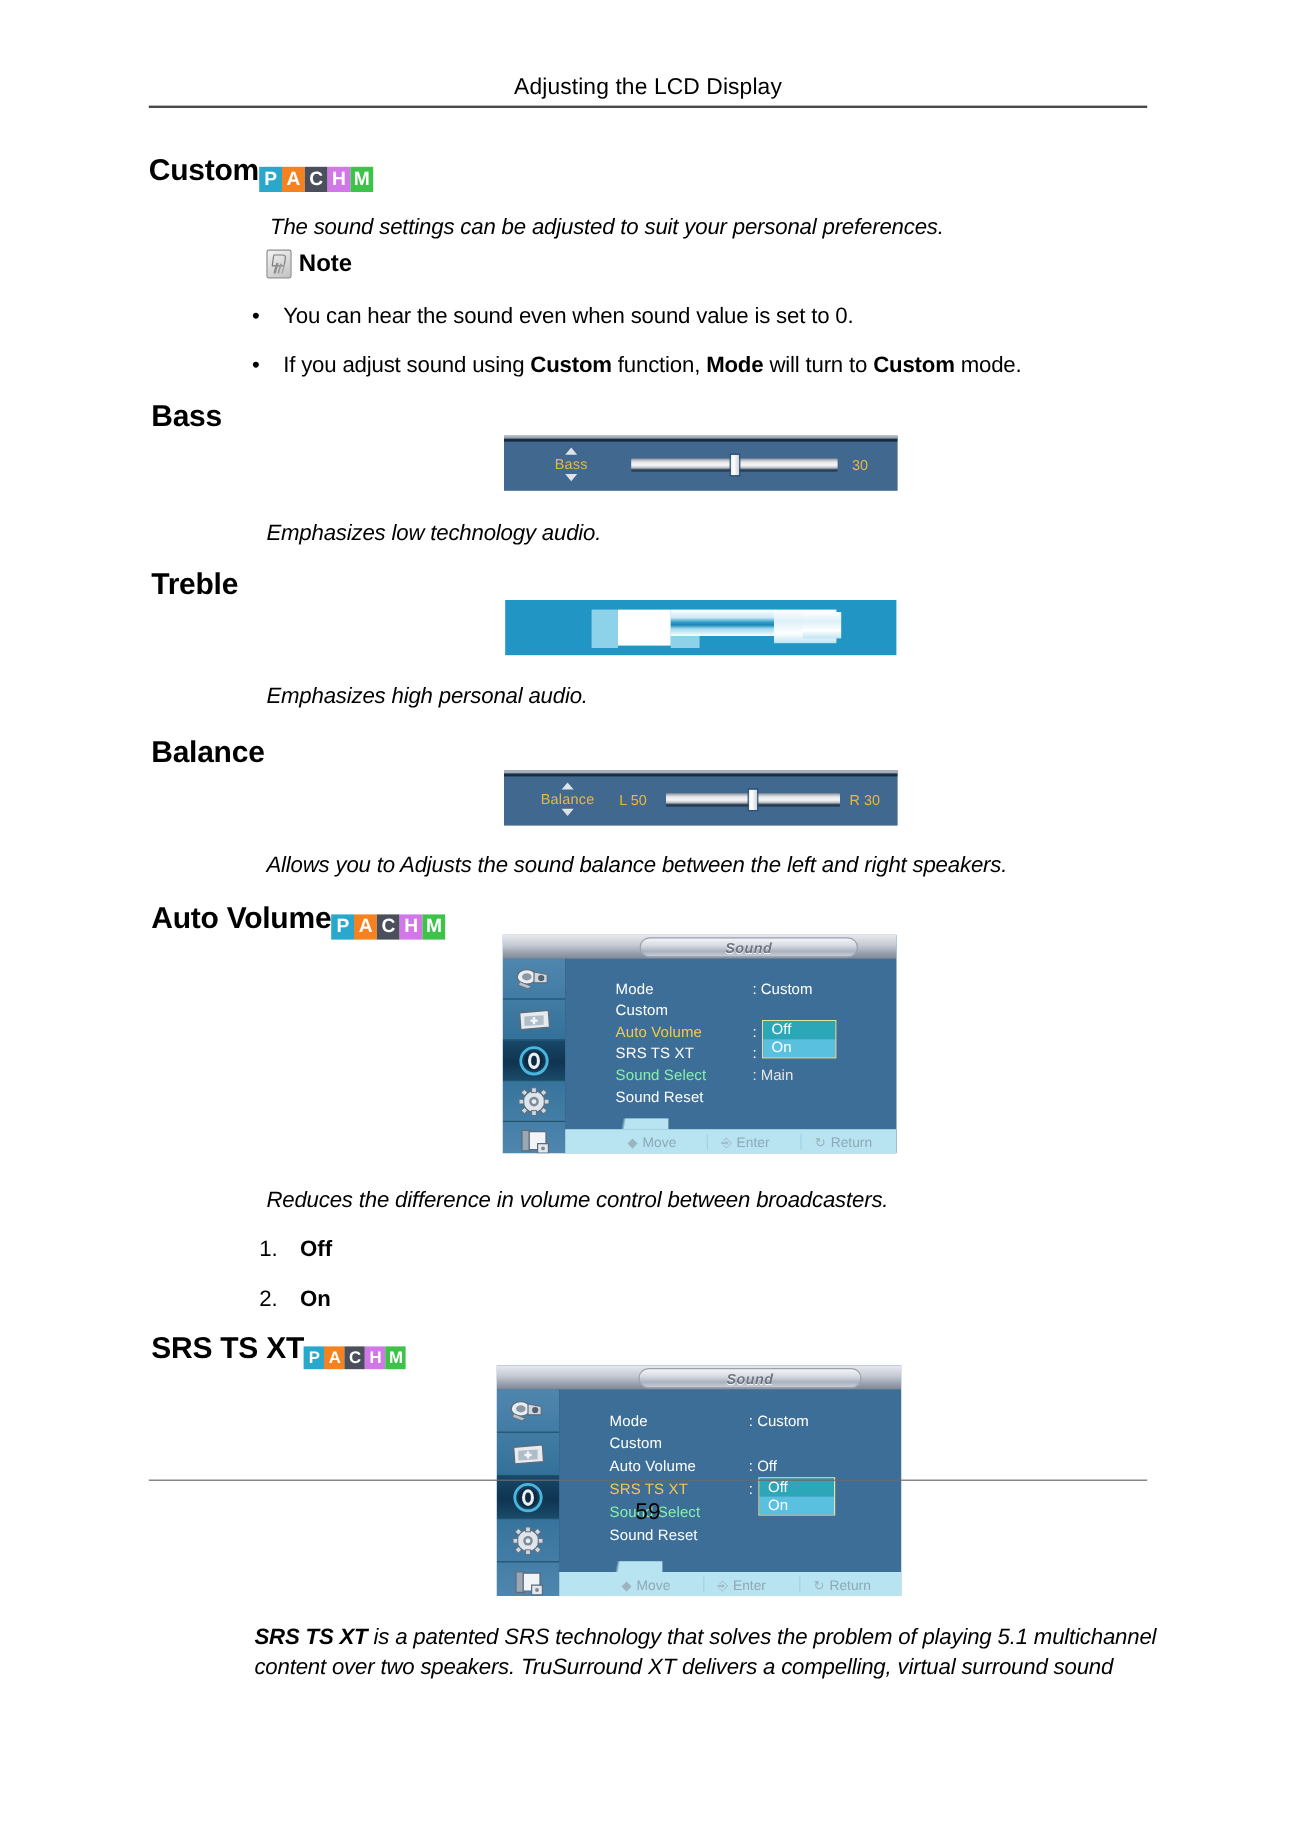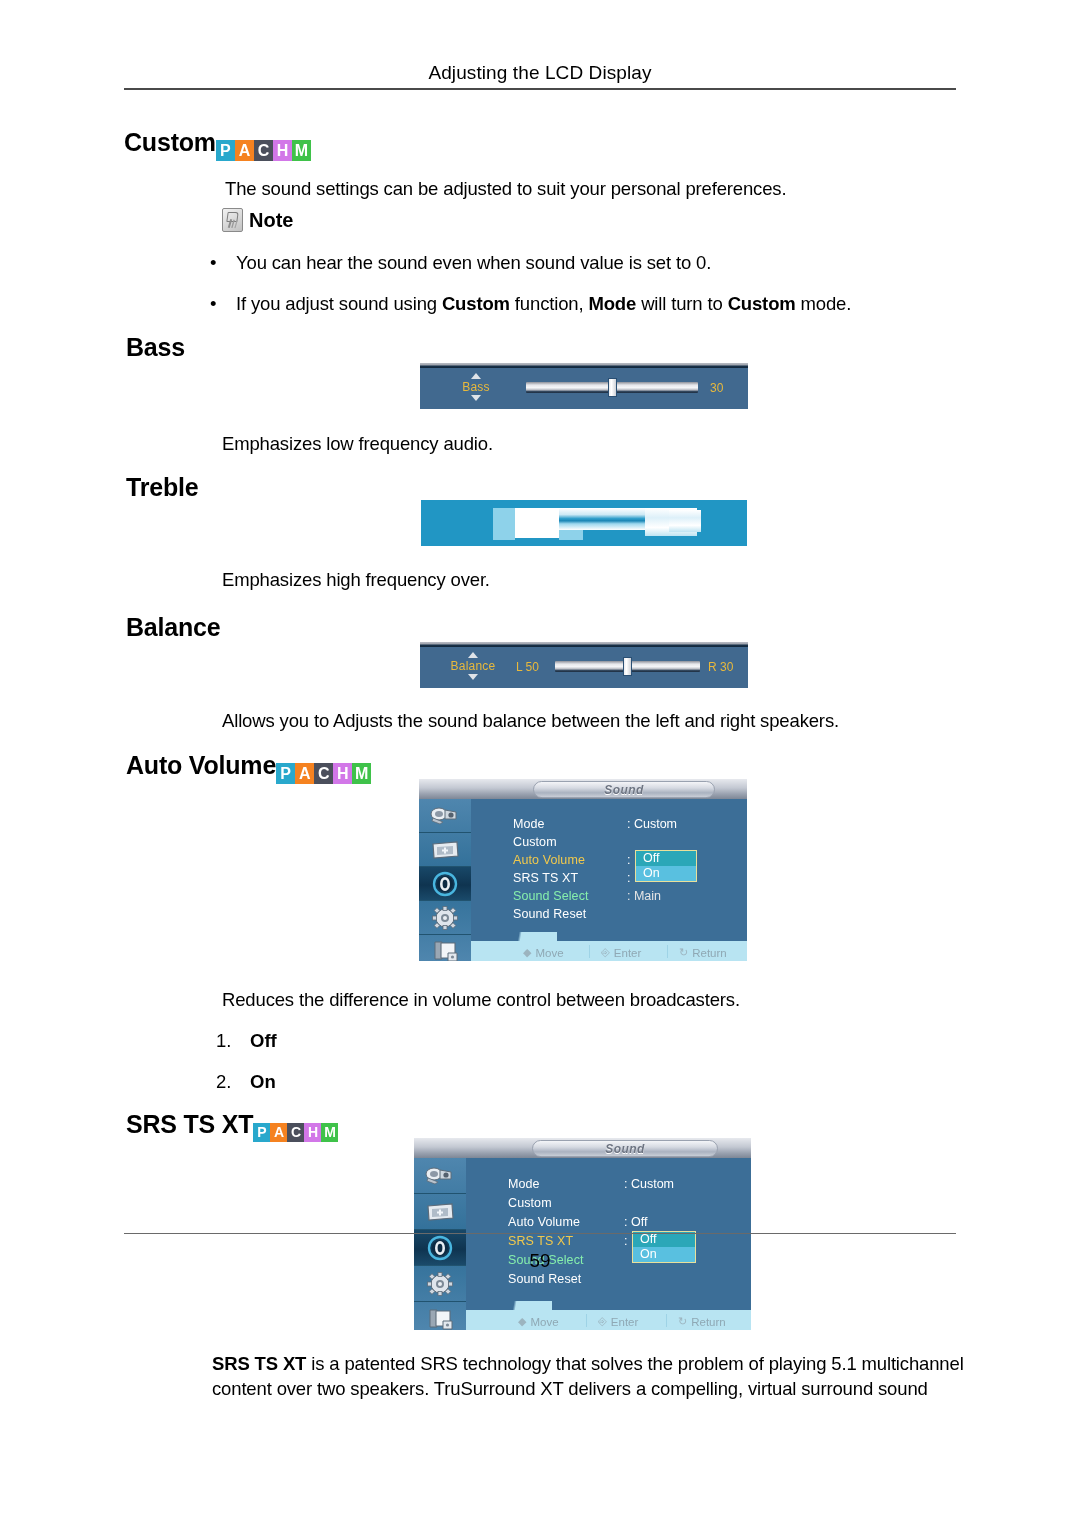--- a/index.html
+++ b/index.html
@@ -87,20 +87,21 @@
   .pachm.small .b {
     width: 17px; height: 19px; line-height: 19px; font-size: 14px;
   }
 
   
   .body-text {
     position: absolute;
     font-size: 18.5px;
     line-height: 1.35;
     letter-spacing: -0.15px;
+    font-style: italic;
   }
   .body-text b { font-weight: bold; }
 
   
   .note-row {
     position: absolute;
     display: flex;
     align-items: center;
     gap: 6px;
     font-size: 18.5px;
@@ -393,34 +394,34 @@
       <div class="arrow-up"></div>
       <div class="lbl">Bass</div>
       <div class="arrow-dn"></div>
     </div>
     <div class="track" style="left:106px; top:19px; width:172px;">
       <div class="knob" style="left:82px; top:-4px;"></div>
     </div>
     <div class="side-val" style="left:290px; top:18px;">30</div>
   </div>
 
-  <div class="body-text" style="top:432px; left:222px;">Emphasizes low frequency audio.</div>
+  <div class="body-text" style="top:432px; left:222px;">Emphasizes low technology audio.</div>
 
   <h2 class="sec" style="top:475px; left:126px;">Treble</h2>
 
   <div class="treble-osd" style="top:500px; left:421px; width:326px; height:46px;">
     <div class="w1" style="left:72px; top:8px; width:22px; height:32px;"></div>
     <div class="w2" style="left:94px; top:8px; width:44px; height:30px;"></div>
     <div class="w5" style="left:138px; top:28px; width:24px; height:12px;"></div>
     <div class="w3" style="left:138px; top:8px; width:86px; height:22px;"></div>
     <div class="w4" style="left:224px; top:8px; width:52px; height:28px;"></div>
     <div class="w4" style="left:248px; top:10px; width:32px; height:22px;"></div>
   </div>
 
-  <div class="body-text" style="top:568px; left:222px;">Emphasizes high frequency over.</div>
+  <div class="body-text" style="top:568px; left:222px;">Emphasizes high personal audio.</div>
 
   <h2 class="sec" style="top:615px; left:126px;">Balance</h2>
 
   <div class="slider-osd" style="top:642px; left:420px; width:328px; height:46px;">
     <div class="topbar"></div>
     <div class="arrows" style="left:18px; top:10px; width:70px;">
       <div class="arrow-up"></div>
       <div class="lbl">Balance</div>
       <div class="arrow-dn"></div>
     </div>

